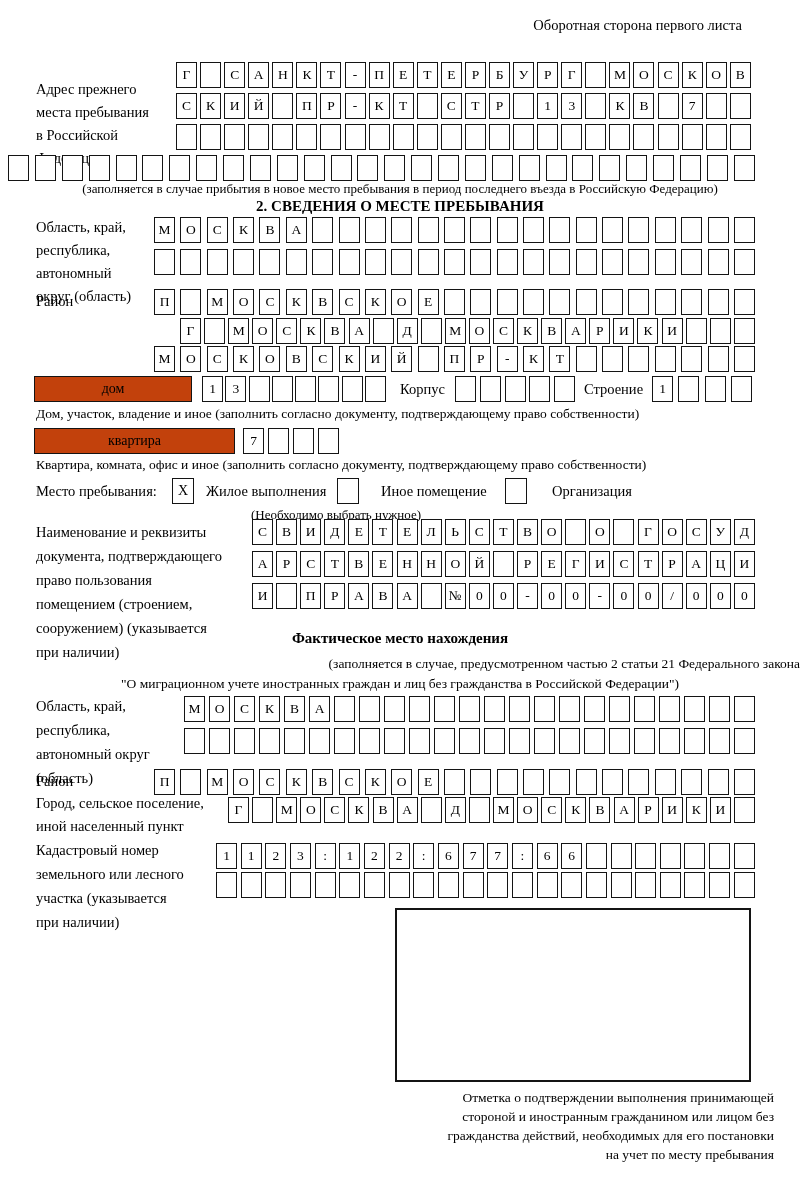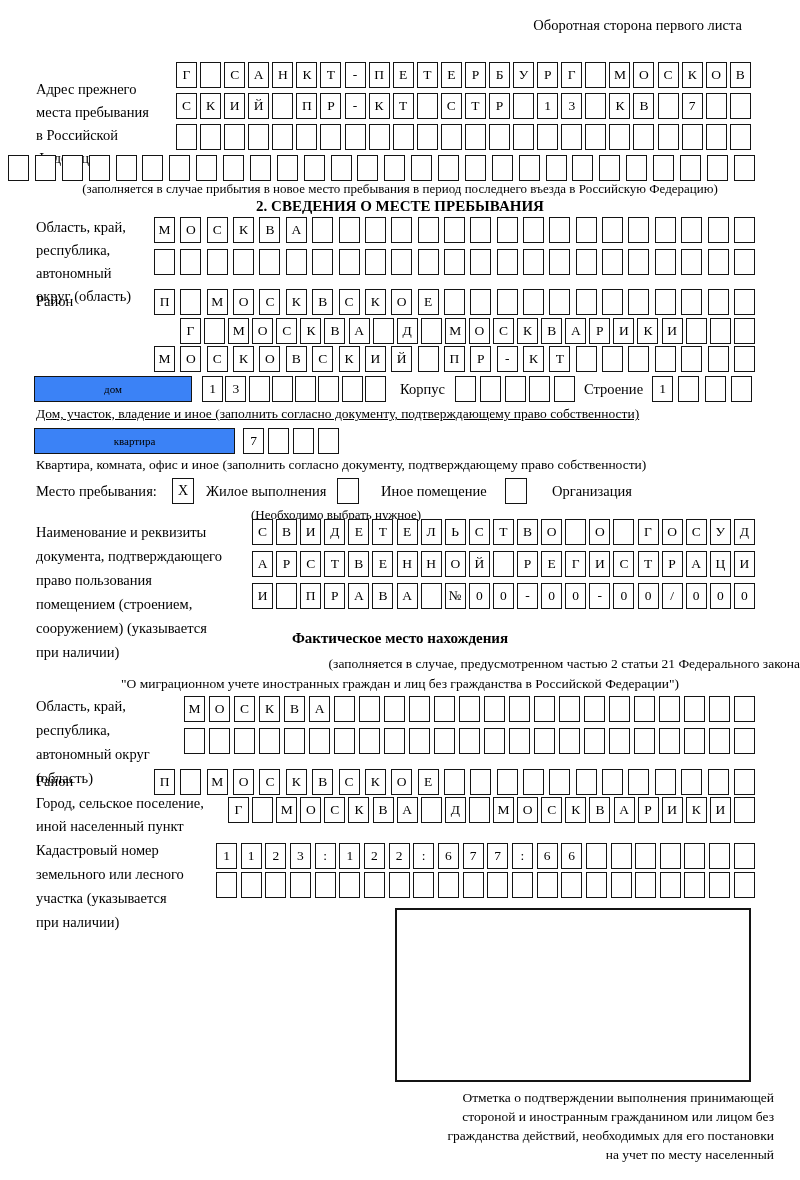--- a/index.html
+++ b/index.html
@@ -19,21 +19,21 @@
   .cellrow { position:absolute; display:flex; justify-content:space-between; height:26px; }
   .cell {
     width:21px; height:26px; flex:0 0 21px;
     border:1.5px solid #141414; box-sizing:border-box;
     display:flex; align-items:center; justify-content:center;
     font-size:13.5px; background:#fff;
   }
   .wbox {
     position:absolute; height:26px; border:1.5px solid #141414; box-sizing:border-box;
     display:flex; align-items:center; justify-content:center;
-    font-size:11px; background:#3b82f6;
+    font-size:14px; background:#c2410c;
   }
   .cb {
     position:absolute; width:22px; height:26px;
     border:1.5px solid #141414; box-sizing:border-box;
     display:flex; align-items:center; justify-content:center;
     font-size:14px; background:#fff;
   }
   .bigbox { position:absolute; border:2px solid #141414; box-sizing:border-box; background:#fff; }
   .caption { position:absolute; text-align:center; font-size:13.5px; line-height:19px; }
 </style>
@@ -319,21 +319,21 @@
       <span class="cell"></span>
       <span class="cell"></span>
     </div>
   <div class="abs lbl" style="left:584px; top:376px; line-height:26px;">Строение</div>
   <div class="cellrow" style="left:652px; top:376px; width:100px;">
       <span class="cell">1</span>
       <span class="cell"></span>
       <span class="cell"></span>
       <span class="cell"></span>
     </div>
-  <div class="abs note135" style="left:36px; top:406px;text-decoration:underline;">Дом, участок, владение и иное (заполнить согласно документу, подтверждающему право собственности)</div>
+  <div class="abs note135" style="left:36px; top:406px;">Дом, участок, владение и иное (заполнить согласно документу, подтверждающему право собственности)</div>
 
   <div class="wbox" style="left:34px; top:428px; width:201px;">квартира</div>
   <div class="cellrow" style="left:243px; top:428px; width:96px;">
       <span class="cell">7</span>
       <span class="cell"></span>
       <span class="cell"></span>
       <span class="cell"></span>
     </div>
   <div class="abs note135" style="left:36px; top:457px;">Квартира, комната, офис и иное (заполнить согласно документу, подтверждающему право собственности)</div>
 
@@ -594,16 +594,16 @@
       <span class="cell"></span>
       <span class="cell"></span>
       <span class="cell"></span>
     </div>
 
   <div class="bigbox" style="left:395px; top:908px; width:356px; height:174px;"></div>
   <div class="caption" style="left:374px; top:1088px; width:400px;text-align:right;">
     <div>Отметка о подтверждении выполнения принимающей</div>
     <div>стороной и иностранным гражданином или лицом без</div>
     <div>гражданства действий, необходимых для его постановки</div>
-    <div>на учет по месту населенный</div>
+    <div>на учет по месту пребывания</div>
   </div>
 
 </div>
 
 </body></html>

